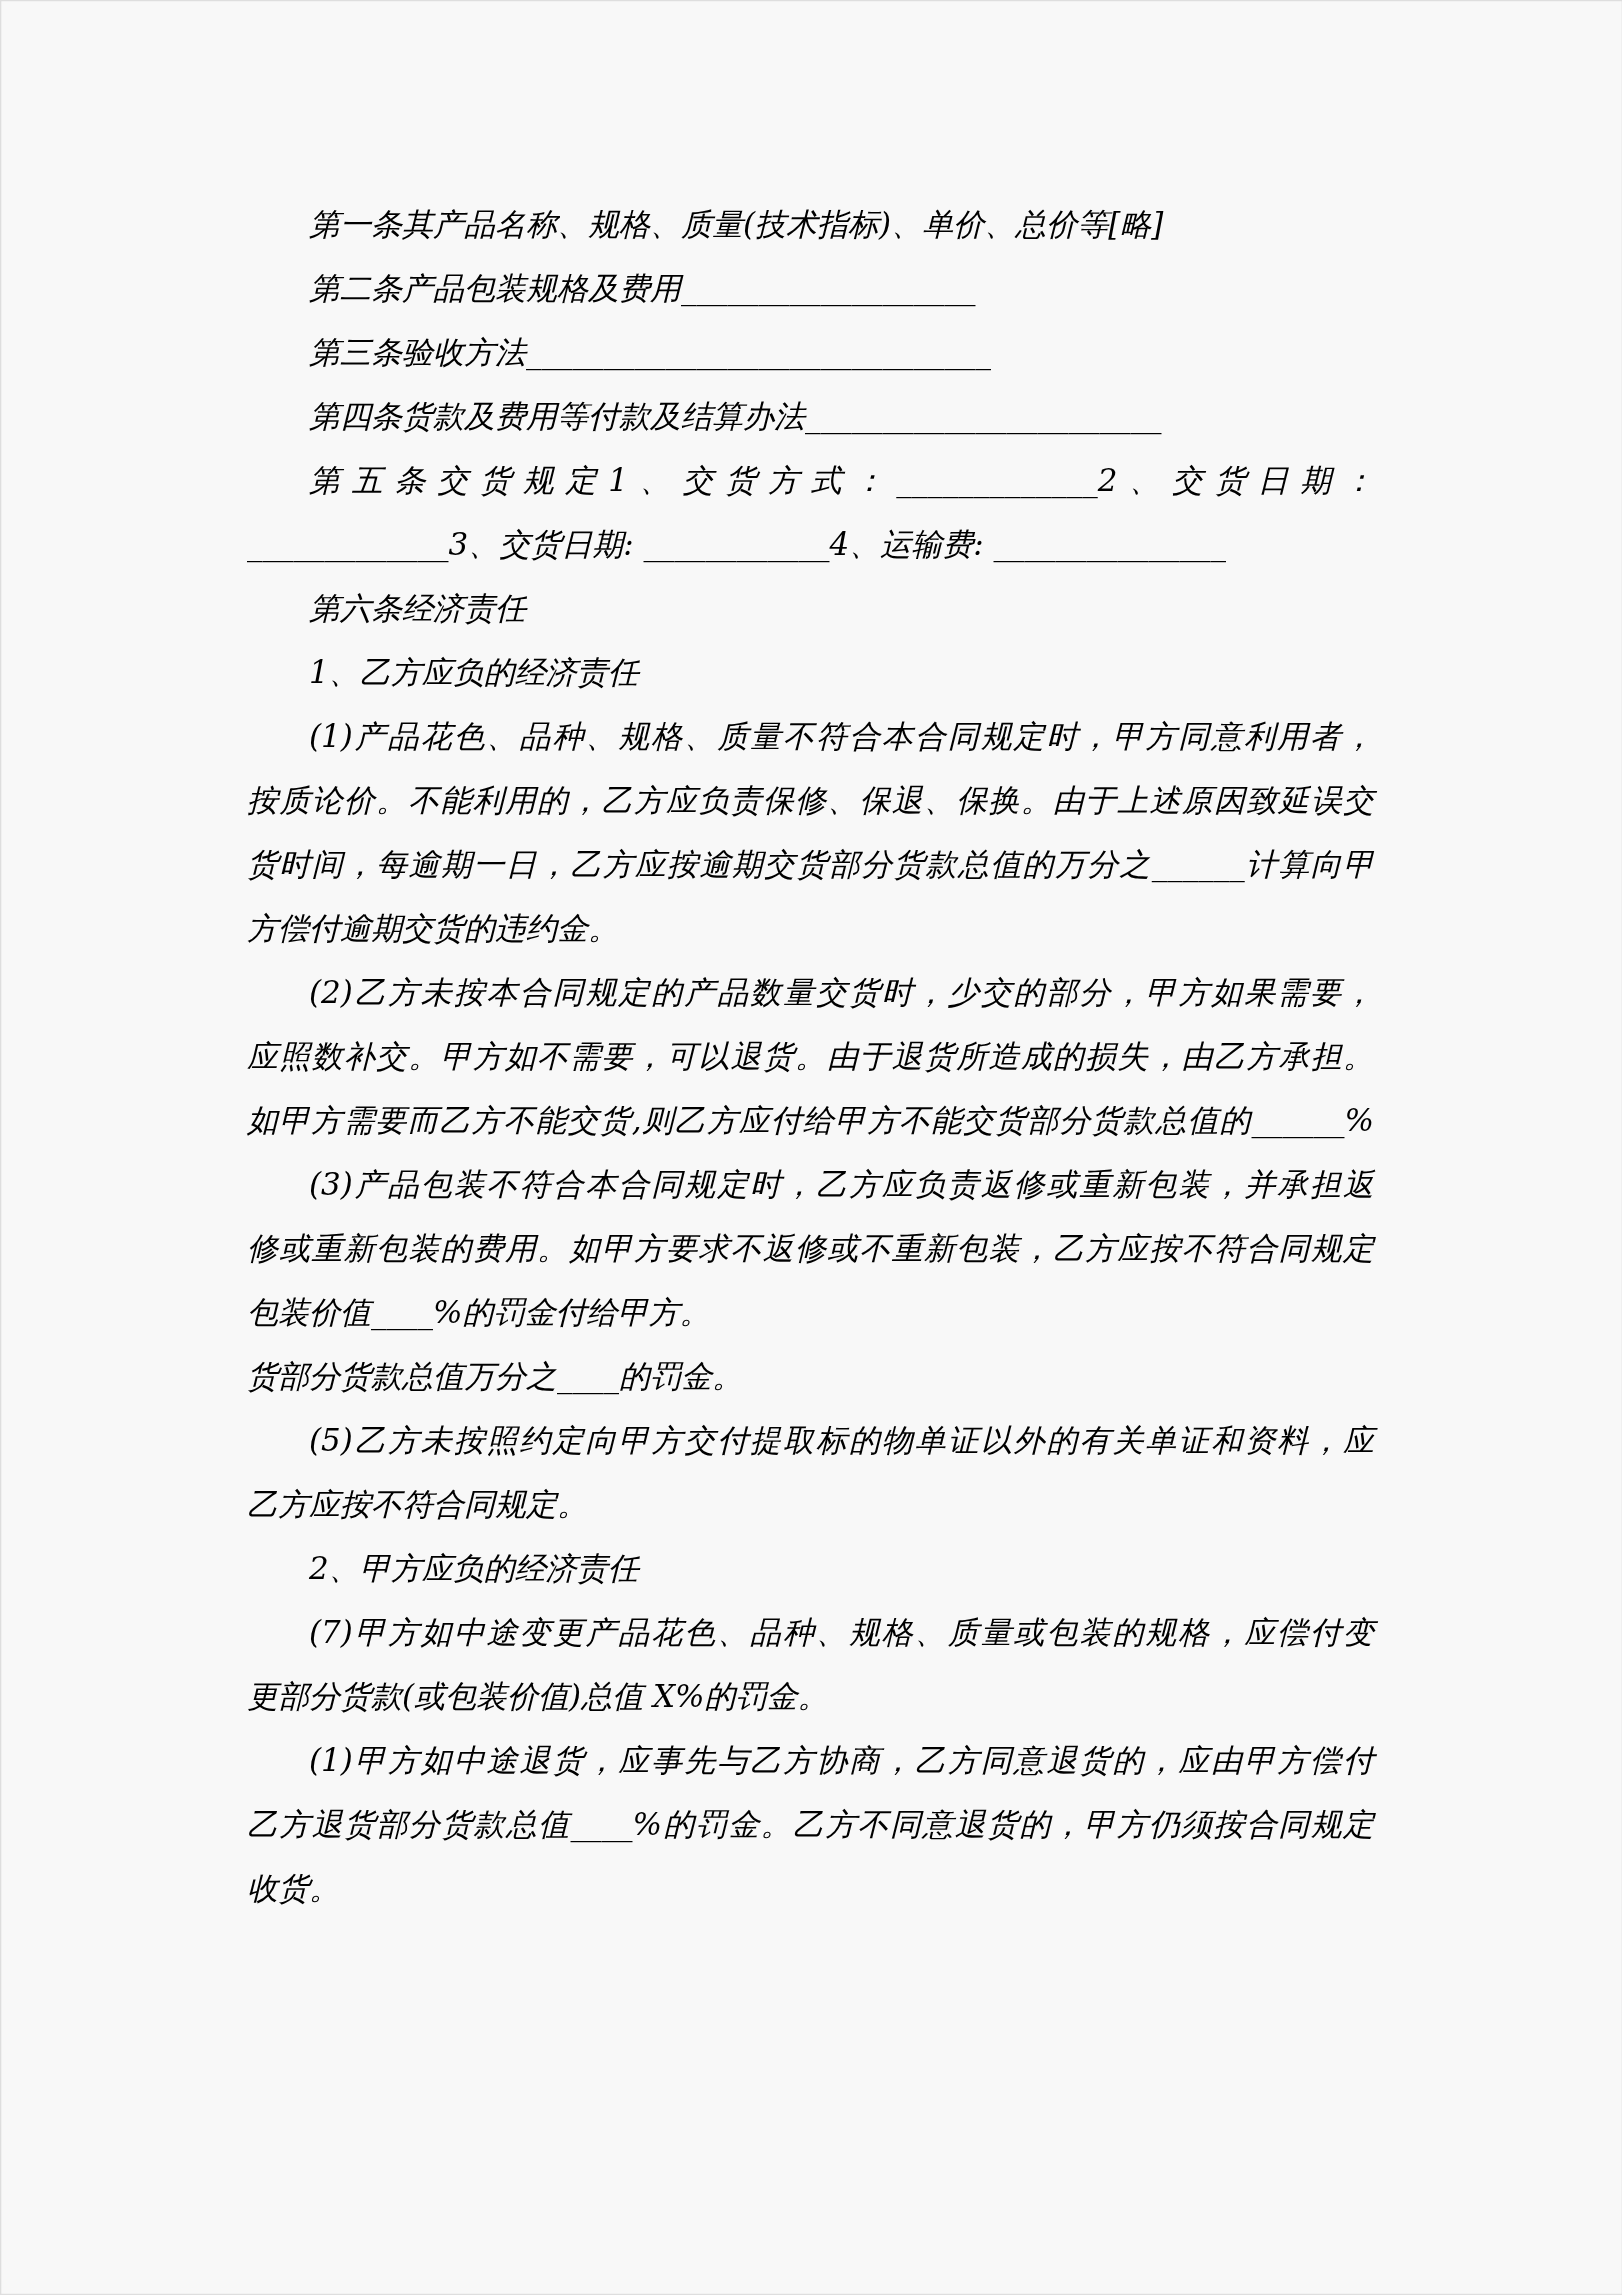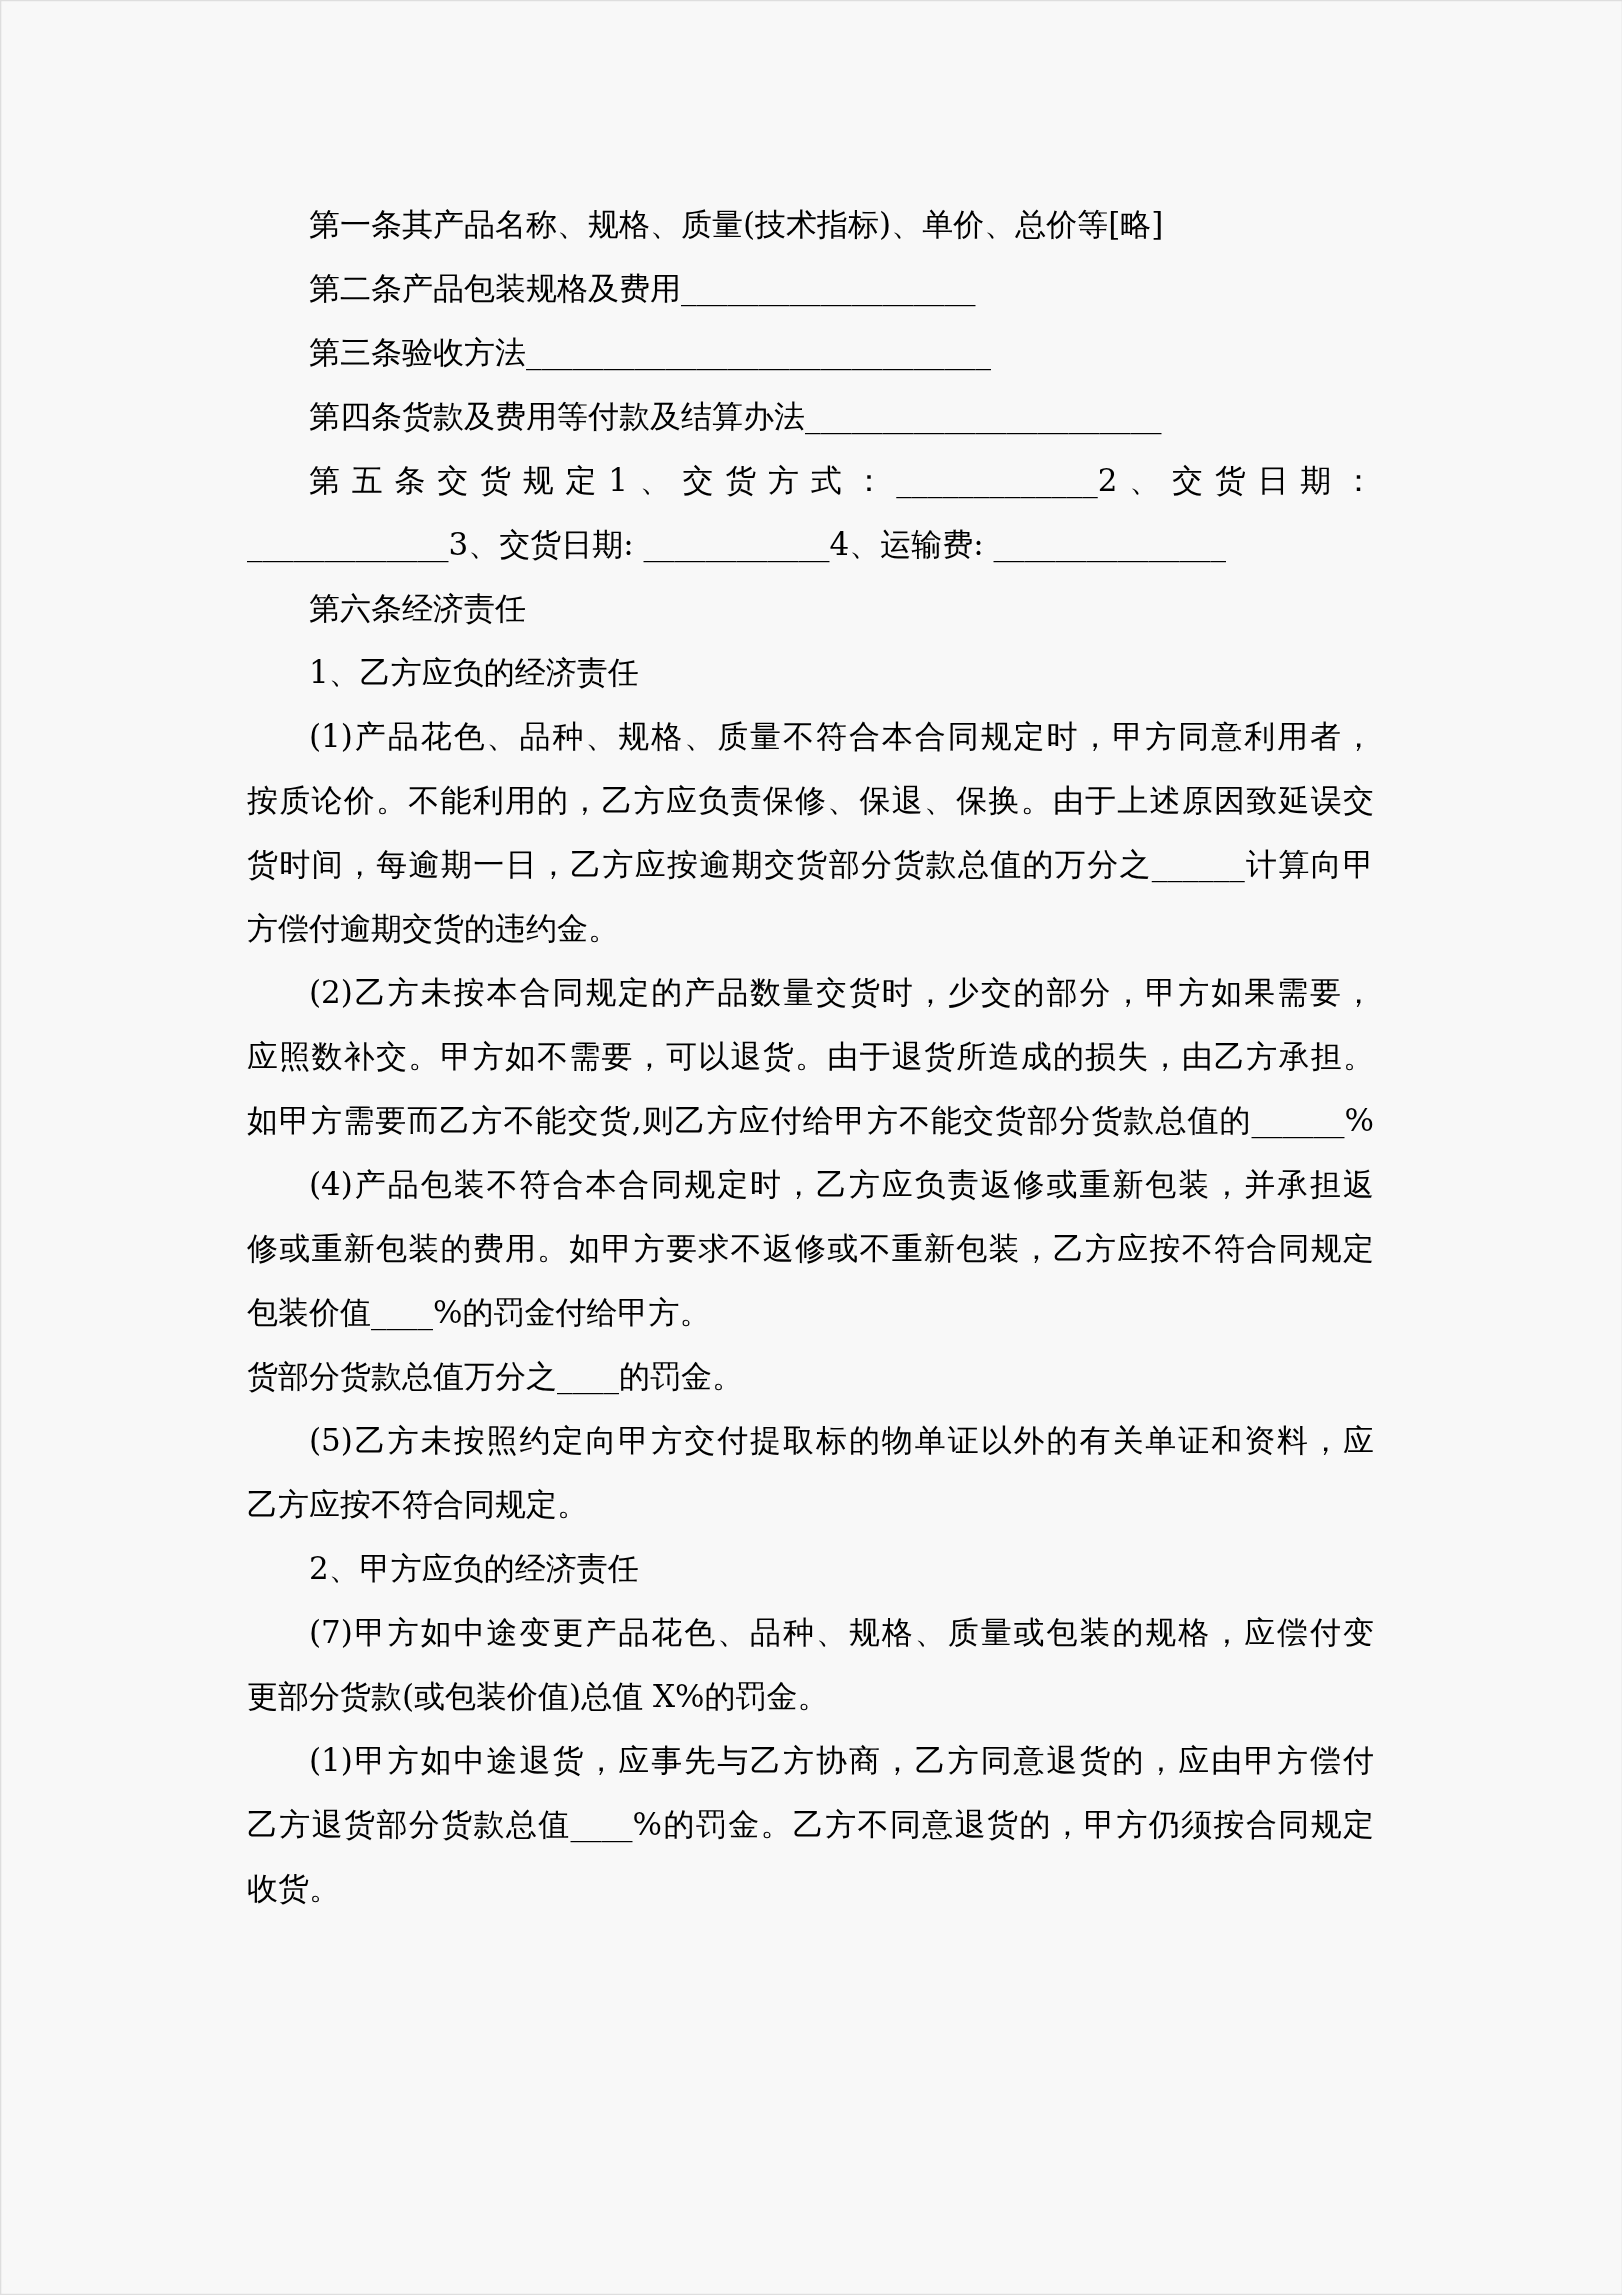--- a/index.html
+++ b/index.html
@@ -17,20 +17,21 @@
     color: #000000;
   }
   .doc {
     position: absolute;
     left: 247px;
     top: 192px;
     width: 1127px;
     font-size: 31px;
     line-height: 64px;
     letter-spacing: 0;
+    font-style: italic;
   }
   .ln {
     min-height: 64px;
     text-align: left;
     white-space: normal;
   }
   .ln.ind {
     text-indent: 2em;
   }
   .ln.just {
@@ -50,21 +51,21 @@
   <div class="ln">_____________3、交货日期: ____________4、运输费: _______________</div>
   <div class="ln ind">第六条经济责任</div>
   <div class="ln ind">1、乙方应负的经济责任</div>
   <div class="ln ind just">(1)产品花色、品种、规格、质量不符合本合同规定时，甲方同意利用者，</div>
   <div class="ln just">按质论价。不能利用的，乙方应负责保修、保退、保换。由于上述原因致延误交</div>
   <div class="ln just">货时间，每逾期一日，乙方应按逾期交货部分货款总值的万分之______计算向甲</div>
   <div class="ln">方偿付逾期交货的违约金。</div>
   <div class="ln ind just">(2)乙方未按本合同规定的产品数量交货时，少交的部分，甲方如果需要，</div>
   <div class="ln just">应照数补交。甲方如不需要，可以退货。由于退货所造成的损失，由乙方承担。</div>
   <div class="ln just">如甲方需要而乙方不能交货,则乙方应付给甲方不能交货部分货款总值的______%</div>
-  <div class="ln ind just">(4)产品包装不符合本合同规定时，乙方应负责返修或重新包装，并承担返</div>
+  <div class="ln ind just">(3)产品包装不符合本合同规定时，乙方应负责返修或重新包装，并承担返</div>
   <div class="ln just">修或重新包装的费用。如甲方要求不返修或不重新包装，乙方应按不符合同规定</div>
   <div class="ln">包装价值____%的罚金付给甲方。</div>
   <div class="ln">货部分货款总值万分之____的罚金。</div>
   <div class="ln ind just">(5)乙方未按照约定向甲方交付提取标的物单证以外的有关单证和资料，应</div>
   <div class="ln">乙方应按不符合同规定。</div>
   <div class="ln ind">2、甲方应负的经济责任</div>
   <div class="ln ind just">(7)甲方如中途变更产品花色、品种、规格、质量或包装的规格，应偿付变</div>
   <div class="ln">更部分货款(或包装价值)总值 X%的罚金。</div>
   <div class="ln ind just">(1)甲方如中途退货，应事先与乙方协商，乙方同意退货的，应由甲方偿付</div>
   <div class="ln just">乙方退货部分货款总值____%的罚金。乙方不同意退货的，甲方仍须按合同规定</div>

